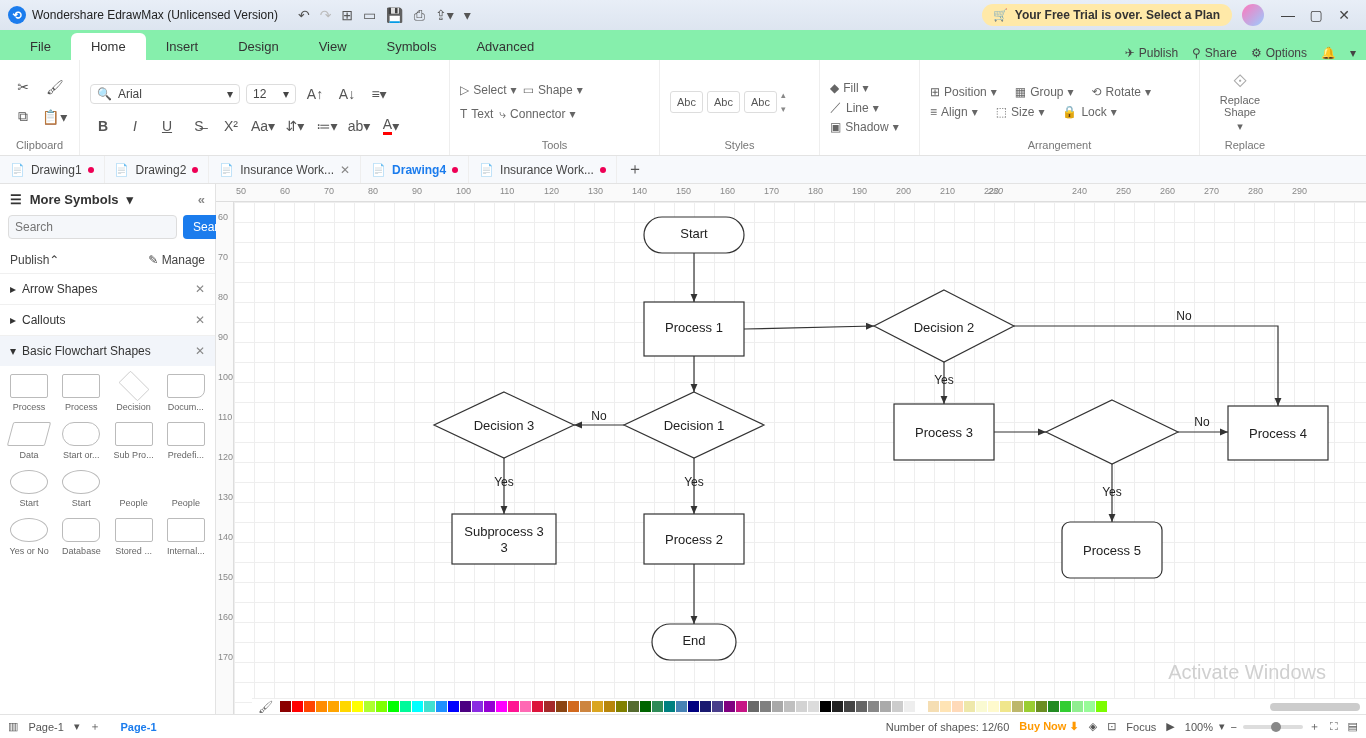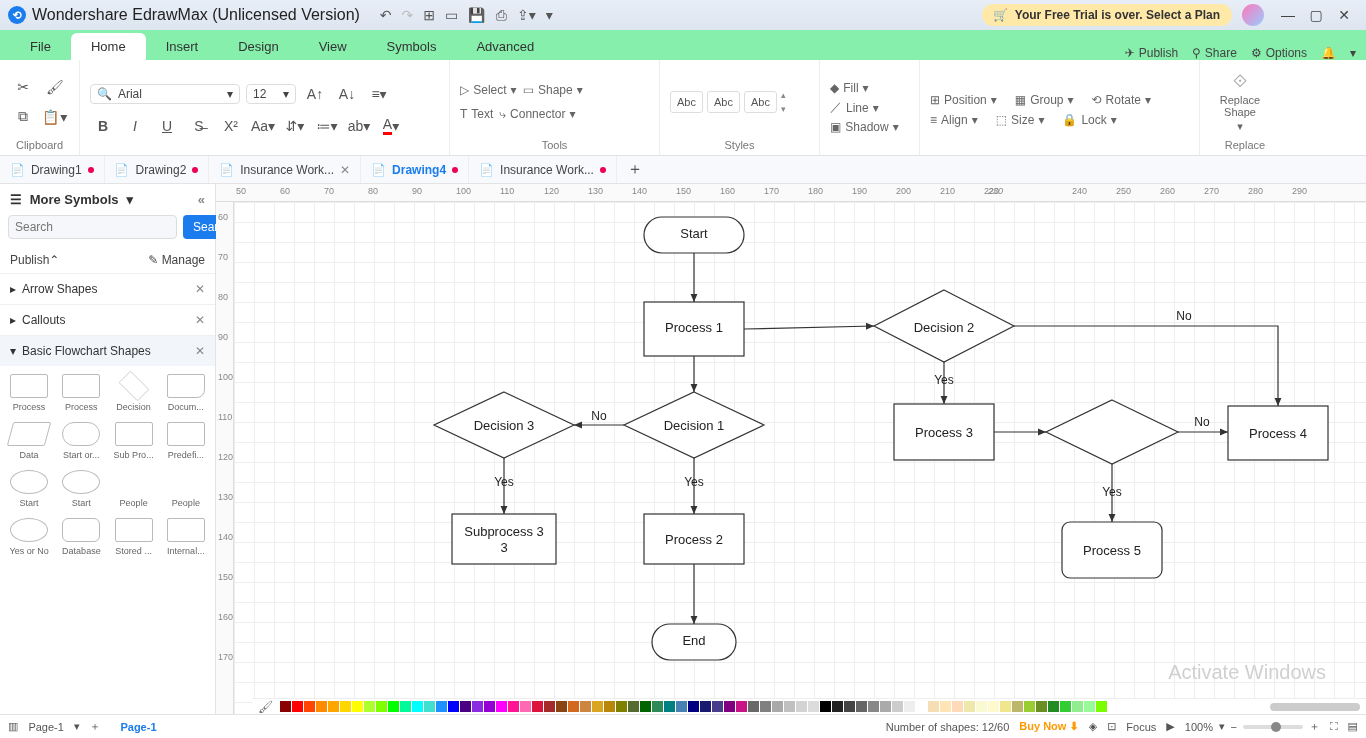--- a/index.html
+++ b/index.html
@@ -1,21 +1,21 @@
 <!DOCTYPE html>
 <html><head>
 <meta charset="utf-8">
 <style>
 * { box-sizing: border-box; margin: 0; padding: 0; font-family: -apple-system, BlinkMacSystemFont, "Segoe UI", Arial, sans-serif; }
 body { width: 1366px; height: 738px; overflow: hidden; background: #fff; font-size: 12px; color: #333; }
 
 
 .titlebar { height: 30px; background: linear-gradient(#e8eef7,#dde5f0); display: flex; align-items: center; padding: 0 8px; }
 .titlebar .logo { width: 18px; height: 18px; background: #1b7ced; border-radius: 50%; margin-right: 6px; display:flex;align-items:center;justify-content:center;color:#fff;font-size:11px;font-weight:bold; }
-.titlebar .title { font-size: 16px; color: #222; }
+.titlebar .title { font-size: 12px; color: #222; }
 .titlebar .spacer { flex: 1; }
 .titlebar .qat { display:flex; gap:10px; margin-left:20px; align-items:center;}
 .titlebar .qat span { color:#555; font-size:14px; cursor:pointer;}
 .titlebar .trial { background:#ffe9a8; border-radius:14px; padding:4px 12px; font-size:12px; color:#333; font-weight:bold; display:flex; align-items:center; gap:6px;}
 .titlebar .avatar { width:22px; height:22px; border-radius:50%; background:linear-gradient(135deg,#f7b,#9cf); margin:0 10px;}
 .titlebar .wbtn { width:28px; text-align:center; font-size:14px; color:#444;}
 
 
 .menubar { height: 30px; background:#86efac; display:flex; align-items:flex-end; padding-left:10px;}
 .menubar .menuitem { padding:6px 20px; font-size:13px; color:#333; cursor:pointer;}
@@ -233,20 +233,21 @@
         <div class="mini">▦ <span>Group</span>▾</div>
         <div class="mini">⟲ <span>Rotate</span>▾</div>
       </div>
       <div class="row" style="gap:18px">
         <div class="mini">≡ <span>Align</span>▾</div>
         <div class="mini">⬚ <span>Size</span>▾</div>
         <div class="mini">🔒 <span>Lock</span>▾</div>
       </div>
     </div>
       </div>
+    <div class="label">Arrangement</div>
   </div>
   <div class="group" style="width:90px;border-right:none">
     <div class="body">
         <div class="bigbtn">
       <span style="font-size:18px;color:#aaa">⟐</span>
       <span style="white-space:pre-line;text-align:center">Replace
 Shape</span>
           <span>▾</span>
     </div>
       </div>

